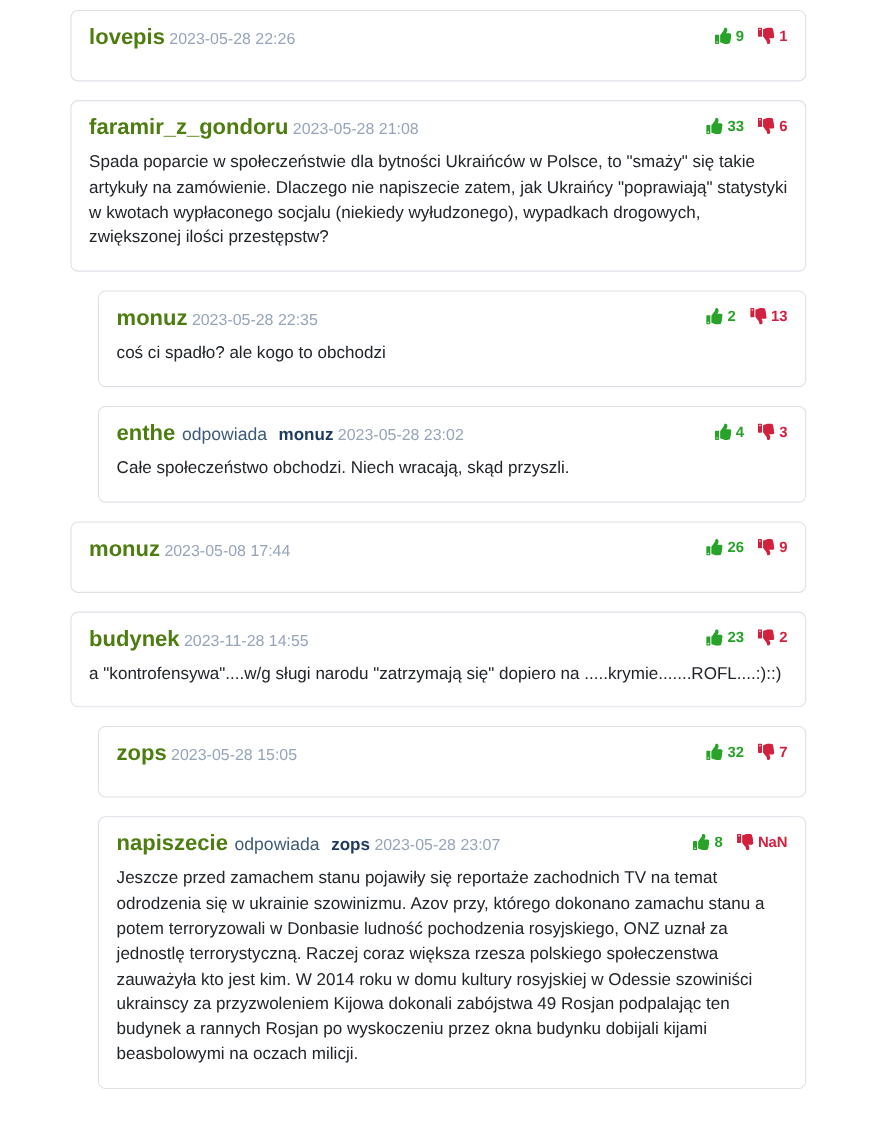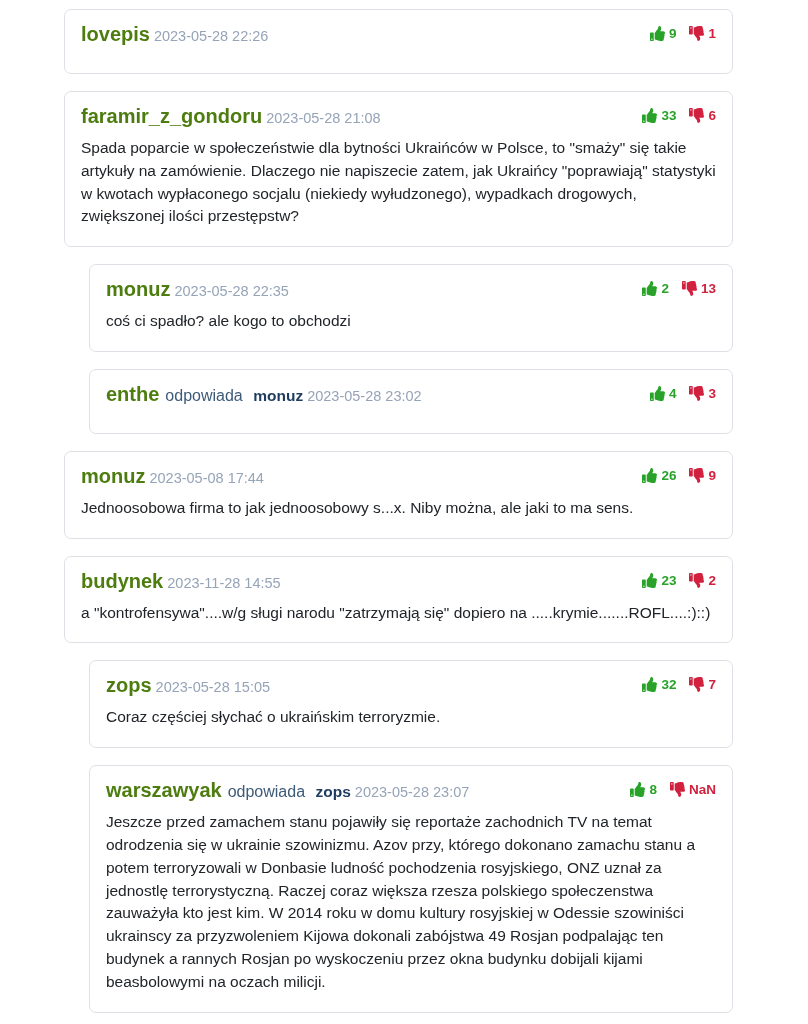--- a/index.html
+++ b/index.html
@@ -181,20 +181,21 @@
         <span class="rating down">
           <span>
               <svg viewBox="0 0 512 512" width="15" height="15" aria-hidden="true">
                 <path fill="currentColor" d="M104 224H24c-13.255 0-24 10.745-24 24v240c0 13.255 10.745 24 24 24h80c13.255 0 24-10.745 24-24V248c0-13.255-10.745-24-24-24zM64 472c-13.255 0-24-10.745-24-24s10.745-24 24-24 24 10.745 24 24-10.745 24-24 24zM384 81.452c0 42.416-25.97 66.208-33.277 94.548h101.723c33.397 0 59.397 27.746 59.553 58.098.084 17.938-7.546 37.249-19.439 49.197l-.11.11c9.836 23.337 8.237 56.037-9.308 79.469 8.681 25.895-.069 57.704-16.382 74.757 4.298 17.598 2.244 32.575-6.148 44.632C440.202 511.587 389.616 512 346.839 512l-2.845-.001c-48.287-.017-87.806-17.598-119.56-31.725-15.957-7.099-36.821-15.887-52.651-16.178-6.54-.12-11.783-5.457-11.783-11.998v-213.77c0-3.2 1.282-6.271 3.558-8.521 39.614-39.144 56.648-80.587 89.117-113.111 14.804-14.832 20.188-37.236 25.393-58.902C282.515 39.293 291.817 0 312 0c24 0 72 8 72 81.452z"></path>
               </svg>
             </span>
           <span>3</span>
         </span>
       </span>
     </div>
+    <div class="body-text">Całe społeczeństwo obchodzi. Niech wracają, skąd przyszli.</div>
   </div>
 
   <div class="comment-card">
     <div class="card-header">
       <a class="author">monuz</a>
 
       <span class="timestamp">2023-05-08 17:44</span>
       <span class="ratings">
         <span class="rating up">
           <span>
@@ -207,21 +208,20 @@
         <span class="rating down">
           <span>
               <svg viewBox="0 0 512 512" width="15" height="15" aria-hidden="true">
                 <path fill="currentColor" d="M104 224H24c-13.255 0-24 10.745-24 24v240c0 13.255 10.745 24 24 24h80c13.255 0 24-10.745 24-24V248c0-13.255-10.745-24-24-24zM64 472c-13.255 0-24-10.745-24-24s10.745-24 24-24 24 10.745 24 24-10.745 24-24 24zM384 81.452c0 42.416-25.97 66.208-33.277 94.548h101.723c33.397 0 59.397 27.746 59.553 58.098.084 17.938-7.546 37.249-19.439 49.197l-.11.11c9.836 23.337 8.237 56.037-9.308 79.469 8.681 25.895-.069 57.704-16.382 74.757 4.298 17.598 2.244 32.575-6.148 44.632C440.202 511.587 389.616 512 346.839 512l-2.845-.001c-48.287-.017-87.806-17.598-119.56-31.725-15.957-7.099-36.821-15.887-52.651-16.178-6.54-.12-11.783-5.457-11.783-11.998v-213.77c0-3.2 1.282-6.271 3.558-8.521 39.614-39.144 56.648-80.587 89.117-113.111 14.804-14.832 20.188-37.236 25.393-58.902C282.515 39.293 291.817 0 312 0c24 0 72 8 72 81.452z"></path>
               </svg>
             </span>
           <span>9</span>
         </span>
       </span>
     </div>
-    <div class="body-text">Jednoosobowa firma to jak jednoosobowy s...x. Niby można, ale jaki to ma sens.</div>
   </div>
 
   <div class="comment-card">
     <div class="card-header">
       <a class="author">budynek</a>
 
       <span class="timestamp">2023-11-28 14:55</span>
       <span class="ratings">
         <span class="rating up">
           <span>
@@ -261,26 +261,25 @@
         <span class="rating down">
           <span>
               <svg viewBox="0 0 512 512" width="15" height="15" aria-hidden="true">
                 <path fill="currentColor" d="M104 224H24c-13.255 0-24 10.745-24 24v240c0 13.255 10.745 24 24 24h80c13.255 0 24-10.745 24-24V248c0-13.255-10.745-24-24-24zM64 472c-13.255 0-24-10.745-24-24s10.745-24 24-24 24 10.745 24 24-10.745 24-24 24zM384 81.452c0 42.416-25.97 66.208-33.277 94.548h101.723c33.397 0 59.397 27.746 59.553 58.098.084 17.938-7.546 37.249-19.439 49.197l-.11.11c9.836 23.337 8.237 56.037-9.308 79.469 8.681 25.895-.069 57.704-16.382 74.757 4.298 17.598 2.244 32.575-6.148 44.632C440.202 511.587 389.616 512 346.839 512l-2.845-.001c-48.287-.017-87.806-17.598-119.56-31.725-15.957-7.099-36.821-15.887-52.651-16.178-6.54-.12-11.783-5.457-11.783-11.998v-213.77c0-3.2 1.282-6.271 3.558-8.521 39.614-39.144 56.648-80.587 89.117-113.111 14.804-14.832 20.188-37.236 25.393-58.902C282.515 39.293 291.817 0 312 0c24 0 72 8 72 81.452z"></path>
               </svg>
             </span>
           <span>7</span>
         </span>
       </span>
     </div>
-    <div class="body-text">Coraz częściej słychać o ukraińskim terroryzmie.</div>
   </div>
 
   <div class="comment-card indent">
     <div class="card-header">
-      <a class="author">warszawyak</a>
+      <a class="author">napiszecie</a>
       <span>
         <span class="reply-label">odpowiada</span>
         <a class="reply-target">zops</a>
       </span>
       <span class="timestamp">2023-05-28 23:07</span>
       <span class="ratings">
         <span class="rating up">
           <span>
               <svg viewBox="0 0 512 512" width="15" height="15" aria-hidden="true">
                 <path fill="currentColor" d="M104 224H24c-13.255 0-24 10.745-24 24v240c0 13.255 10.745 24 24 24h80c13.255 0 24-10.745 24-24V248c0-13.255-10.745-24-24-24zM64 472c-13.255 0-24-10.745-24-24s10.745-24 24-24 24 10.745 24 24-10.745 24-24 24zM384 81.452c0 42.416-25.97 66.208-33.277 94.548h101.723c33.397 0 59.397 27.746 59.553 58.098.084 17.938-7.546 37.249-19.439 49.197l-.11.11c9.836 23.337 8.237 56.037-9.308 79.469 8.681 25.895-.069 57.704-16.382 74.757 4.298 17.598 2.244 32.575-6.148 44.632C440.202 511.587 389.616 512 346.839 512l-2.845-.001c-48.287-.017-87.806-17.598-119.56-31.725-15.957-7.099-36.821-15.887-52.651-16.178-6.54-.12-11.783-5.457-11.783-11.998v-213.77c0-3.2 1.282-6.271 3.558-8.521 39.614-39.144 56.648-80.587 89.117-113.111 14.804-14.832 20.188-37.236 25.393-58.902C282.515 39.293 291.817 0 312 0c24 0 72 8 72 81.452z"></path>

